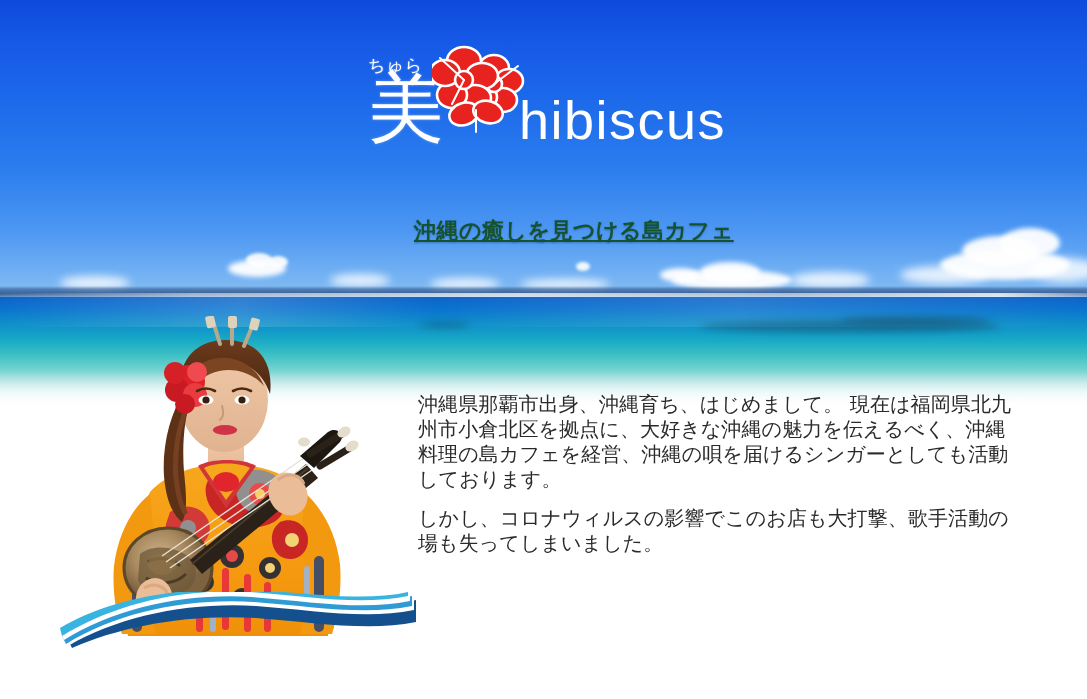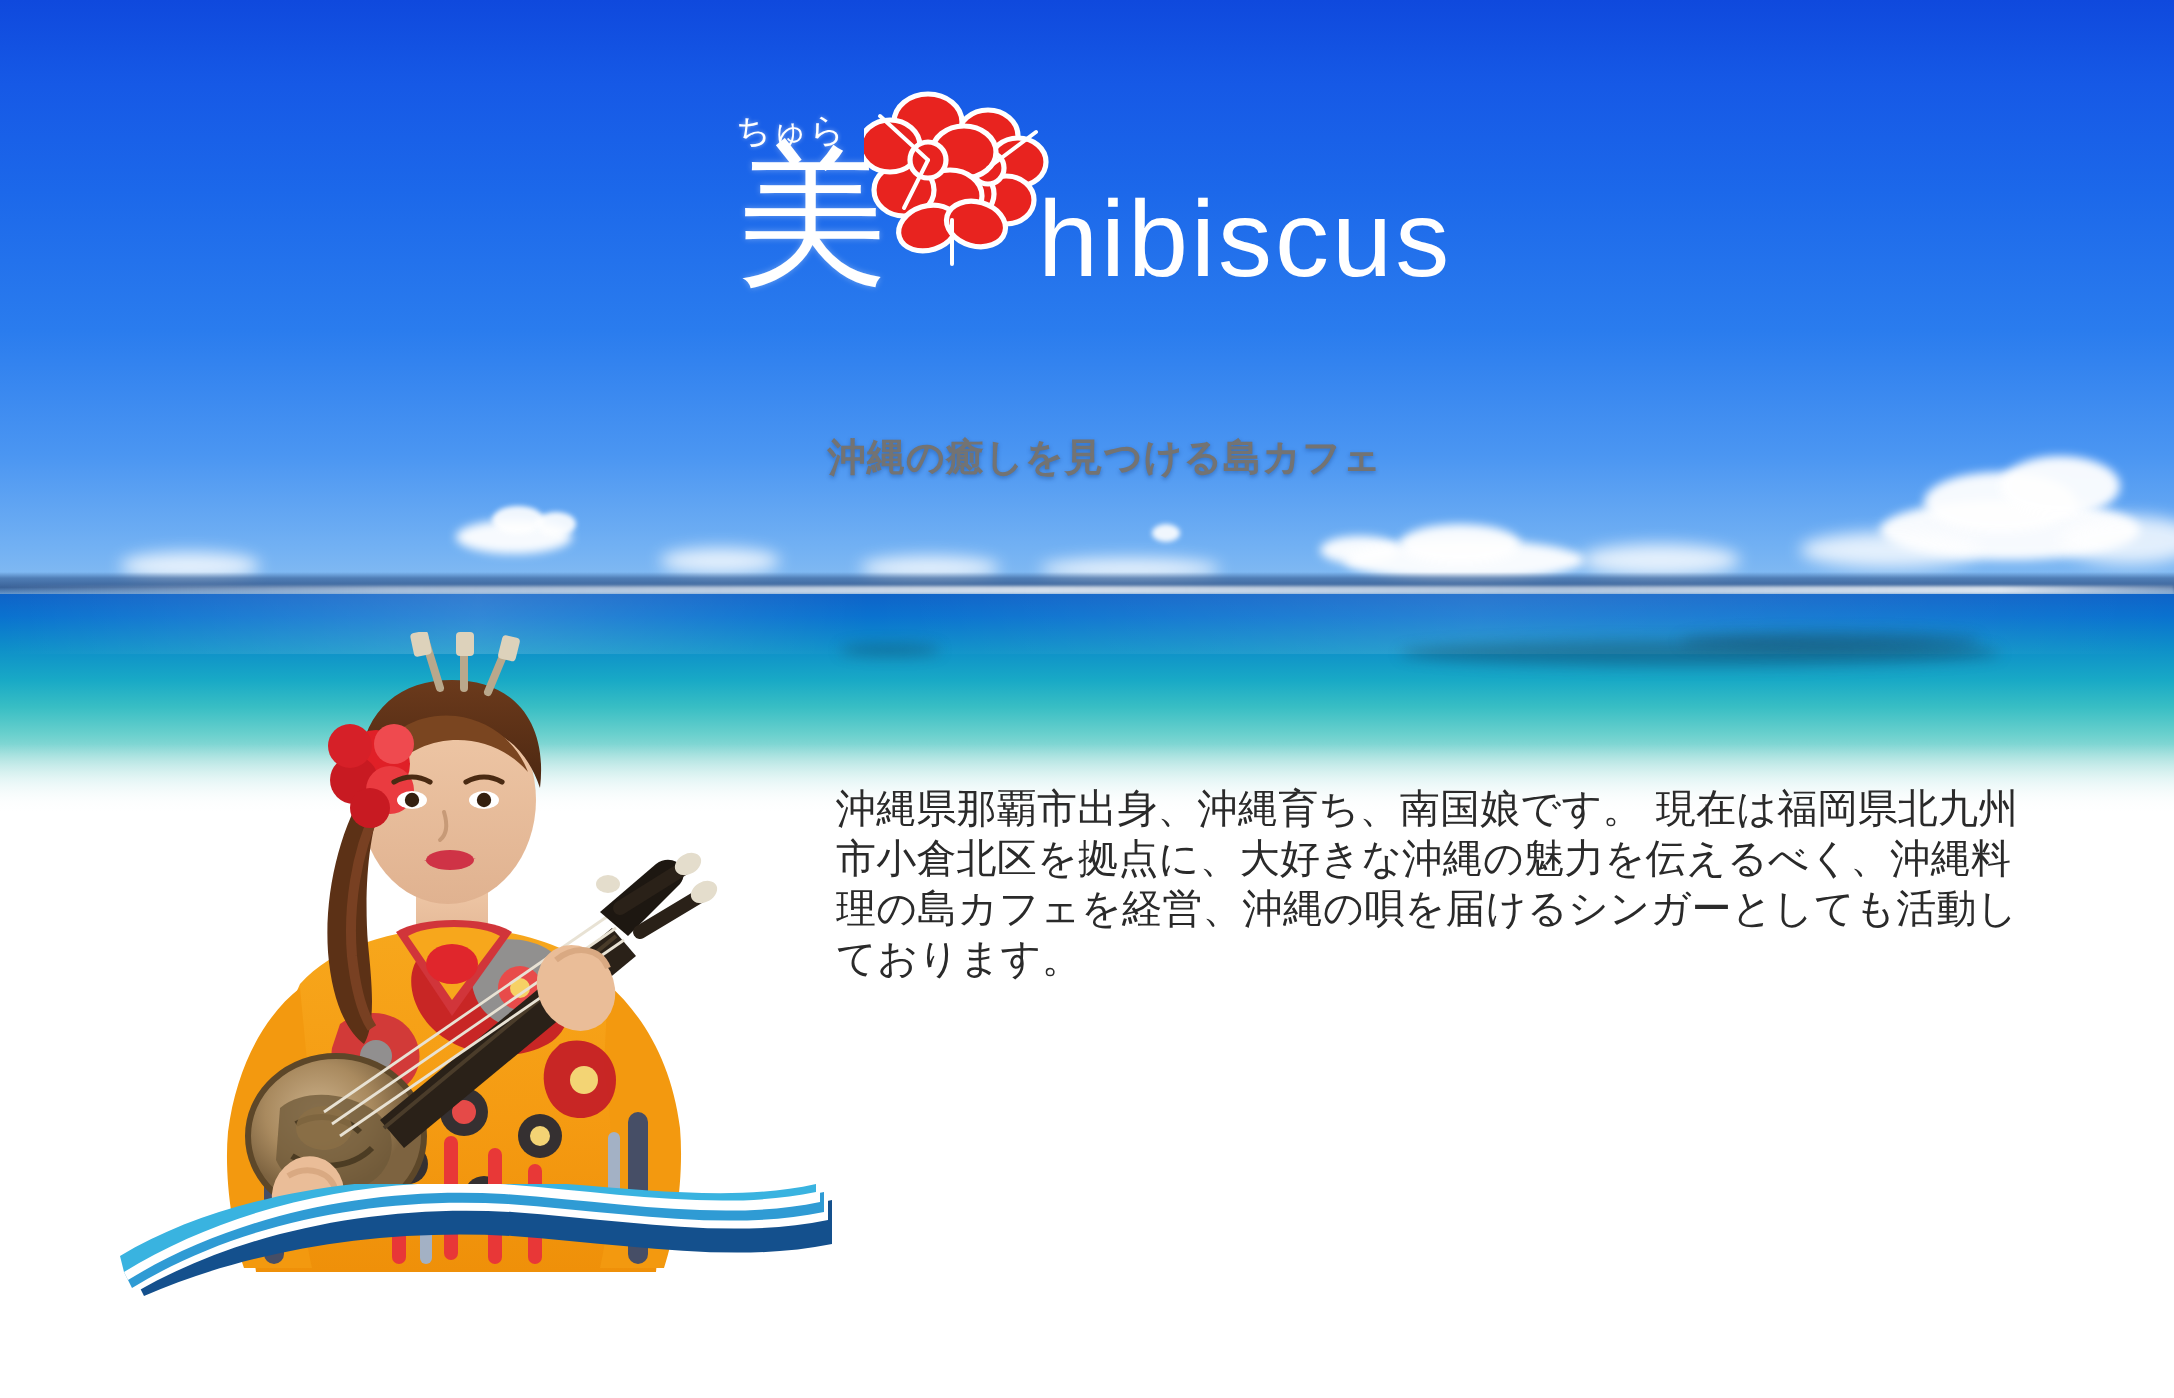--- a/index.html
+++ b/index.html
@@ -151,27 +151,28 @@
   .hibiscus{
     position:absolute;
     left:72px; top:-4px;
     width:110px; height:96px;
   }
 
   
   .tagline{
     position:absolute;
     left:414px; top:216px;
-    color:#737373;
-    font-size:19px;
+    color:#14532d;
+    font-size:22px;
     font-weight:bold;
     letter-spacing:.5px;
     font-family:"DejaVu Sans","Liberation Sans",sans-serif;
     text-shadow:0 1px 2px rgba(0,40,110,.35);
     white-space:nowrap;
+    text-decoration:underline;
   }
 
   
   .portrait{
     position:absolute;
     left:92px; top:316px;
     width:272px; height:330px;
   }
   .portrait svg{display:block;width:100%;height:100%;}
 
@@ -452,17 +453,18 @@
     <svg viewBox="0 0 360 62" xmlns="http://www.w3.org/2000/svg" preserveAspectRatio="none" aria-hidden="true">
       <path d="M8 48 C60 14 130 2 200 6 C258 9 312 18 356 8 L356 30 C308 40 252 30 196 26 C128 22 62 34 12 56 Z" fill="#14508d"></path>
       <path d="M4 46 C56 12 128 0 200 4 C256 7 310 16 354 6 L354 18 C306 28 252 18 196 14 C128 10 60 24 8 54 Z" fill="#ffffff"></path>
       <path d="M2 44 C54 10 126 -2 198 2 C254 5 308 14 352 4 L352 14 C304 24 250 14 194 10 C126 6 58 20 6 52 Z" fill="#2f9bd4"></path>
       <path d="M0 40 C52 8 124 -4 196 0 C252 3 306 12 350 2 L350 9 C302 19 248 9 192 5 C124 1 56 16 4 48 Z" fill="#ffffff"></path>
       <path d="M0 36 C50 6 122 -6 194 -2 C250 1 304 10 348 0 L348 4 C300 14 246 4 190 0 C122 -4 54 12 2 44 Z" fill="#39b3e0"></path>
     </svg>
   </div>
 
   <div class="textcol">
-    <p class="para">沖縄県那覇市出身、沖縄育ち、南国娘です。
+    <p class="para">沖縄県那覇市出身、沖縄育ち、はじめまして。
 現在は福岡県北九州市小倉北区を拠点に、大好きな沖縄の魅力を伝えるべく、沖縄料理の島カフェを経営、沖縄の唄を届けるシンガーとしても活動しております。</p>
+    <p class="para">しかし、コロナウィルスの影響でこのお店も大打撃、歌手活動の場も失ってしまいました。</p>
   </div>
 
 </div>
 
 </body></html>

